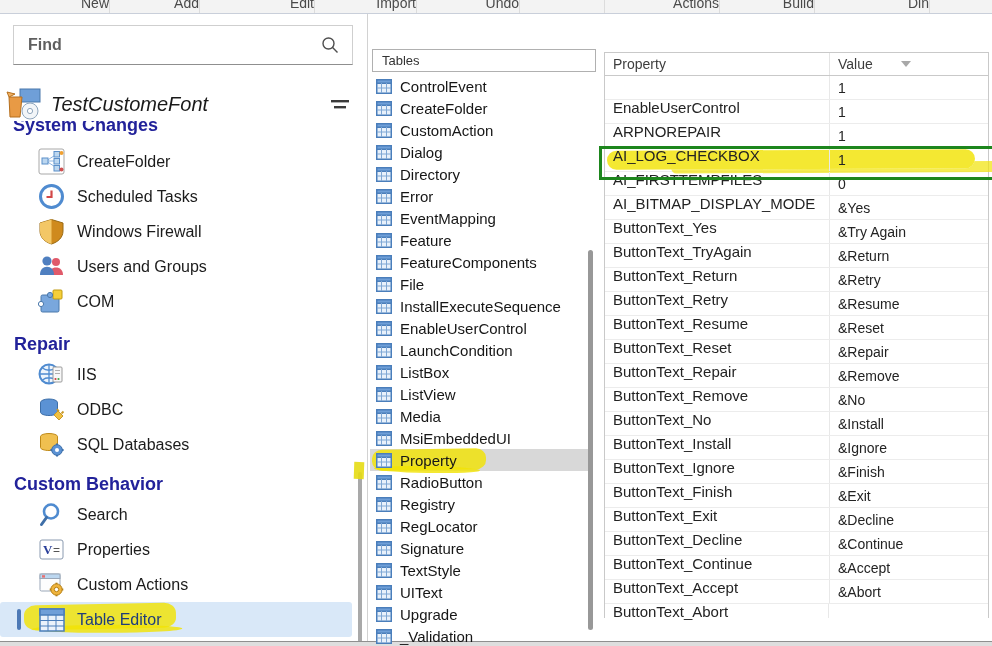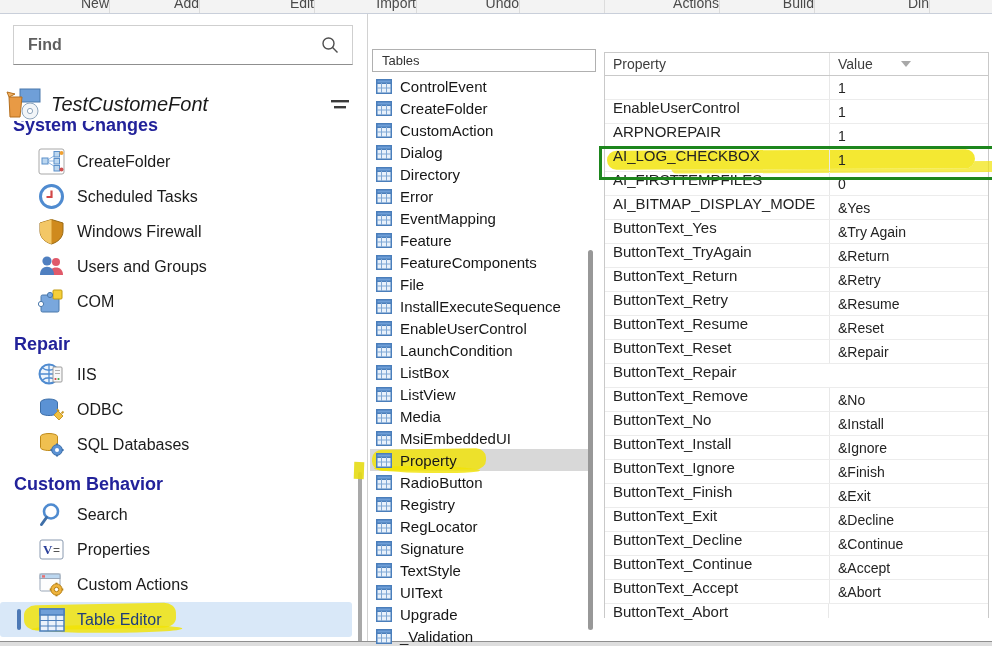--- a/index.html
+++ b/index.html
@@ -769,20 +769,21 @@
             <span class="pval">&amp;Reset</span>
           </div>
 
           <div class="prow">
             <span class="pname">ButtonText_Repair</span>
             <span class="pval">&amp;Repair</span>
           </div>
 
           <div class="prow">
             <span class="pname">ButtonText_Remove</span>
+            <span class="pval">&amp;Remove</span>
           </div>
 
           <div class="prow">
             <span class="pname">ButtonText_No</span>
             <span class="pval">&amp;No</span>
           </div>
 
 
           <div class="prow">
             <span class="pname">ButtonText_Install</span>

